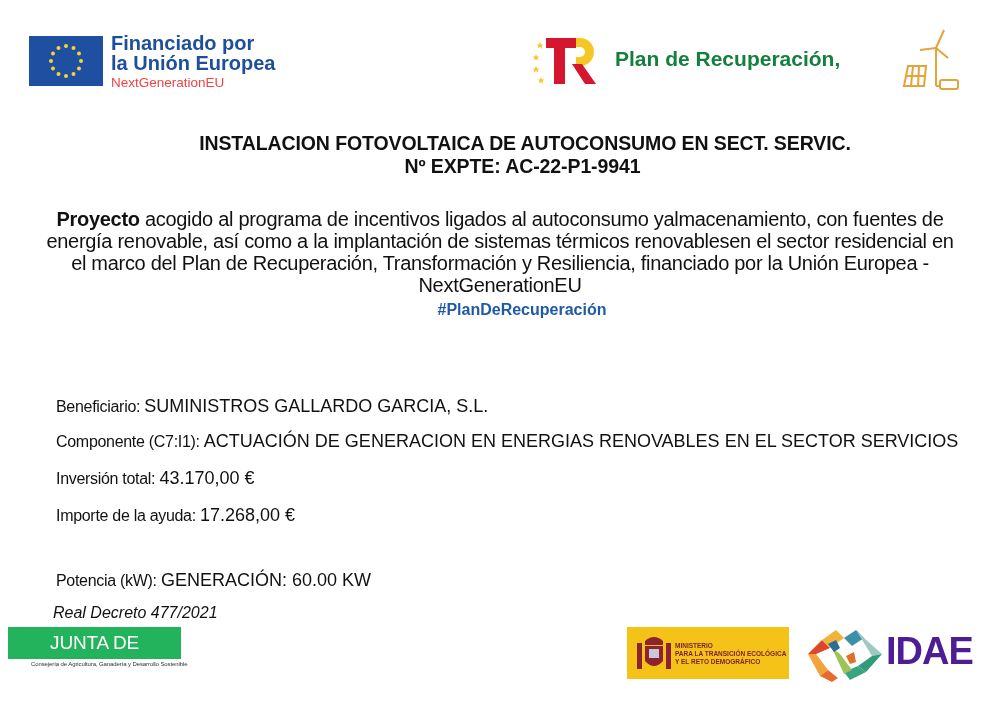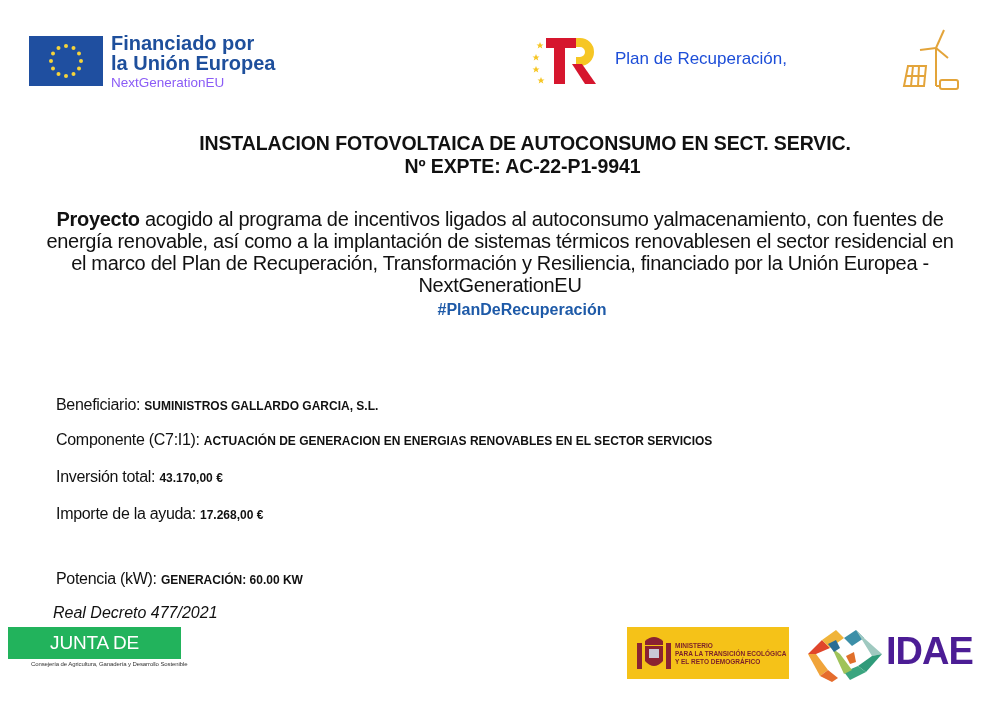--- a/index.html
+++ b/index.html
@@ -7,41 +7,41 @@
     width:1000px; height:707px; background:#ffffff; position:relative; overflow:hidden;
     font-family:"Liberation Sans", sans-serif; color:#111;
   }
   .abs { position:absolute; }
 
   
   .eu-flag { left:29px; top:36px; width:74px; height:50px; background:#1f4fa0; }
   .eu-flag svg { width:100%; height:100%; display:block; }
   .eu-text { left:111px; top:33px; color:#1e4f9c; }
   .eu-line1, .eu-line2 { font-weight:bold; font-size:20px; line-height:20px; display:block; }
-  .eu-line3 { font-size:13.5px; color:#8b5cf6; display:block; line-height:20px; }
+  .eu-line3 { font-size:13.5px; color:#ef4444; display:block; line-height:20px; }
 
   
   .tr-mark { left:530px; top:34px; width:70px; height:52px; }
-  .prtr-text { left:615px; top:48px; color:#1d4ed8; font-weight:normal; font-size:17px; line-height:21px; }
+  .prtr-text { left:615px; top:48px; color:#15803d; font-weight:bold; font-size:21px; line-height:21px; }
   .prtr-text span { display:block; }
   .wind-icon { left:898px; top:28px; width:66px; height:66px; }
 
   
   .title { left:0; width:1050px; top:132px; text-align:center; font-weight:bold; font-size:19.5px; line-height:23px; letter-spacing:-0.1px; }
   .title span { display:block; }
 
   
   .intro { left:40px; width:920px; top:208px; text-align:center; font-size:20px; line-height:22px; letter-spacing:-0.3px; }
   .intro b { font-weight:bold; }
   .hashtag { left:0; width:1000px; top:301px; text-align:center; color:#1e5aa8; font-weight:bold; font-size:16px;margin-left:22px; }
 
   
   .row { left:56px; font-size:16px; white-space:nowrap; }
   .row .lbl { letter-spacing:-0.3px; }
-  .row .val { font-weight:bold; font-size:12px; }
+  .row .val { font-weight:normal; font-size:18px; }
   .decree { left:53px; top:604px; font-style:italic; font-size:16px; }
 
   
   .junta { left:8px; top:627px; width:173px; height:32px; background:#22b35c; color:#fff; font-size:19px; text-align:center; line-height:32px; letter-spacing:-0.2px; }
   .junta-sub { left:31px; top:661px; font-size:6px; color:#333; letter-spacing:-0.1px; }
   .ministerio { left:627px; top:627px; width:162px; height:52px; background:#f5c218; }
   .ministerio .crest { position:absolute; left:8px; top:6px; width:38px; height:40px; }
   .ministerio .mtext { position:absolute; left:48px; top:15px; font-size:6.5px; color:#7a1f2a; font-weight:bold; line-height:8px; }
   .ministerio .mtext span { display:block; }
   .idae-mark { left:806px; top:626px; width:78px; height:56px; }

